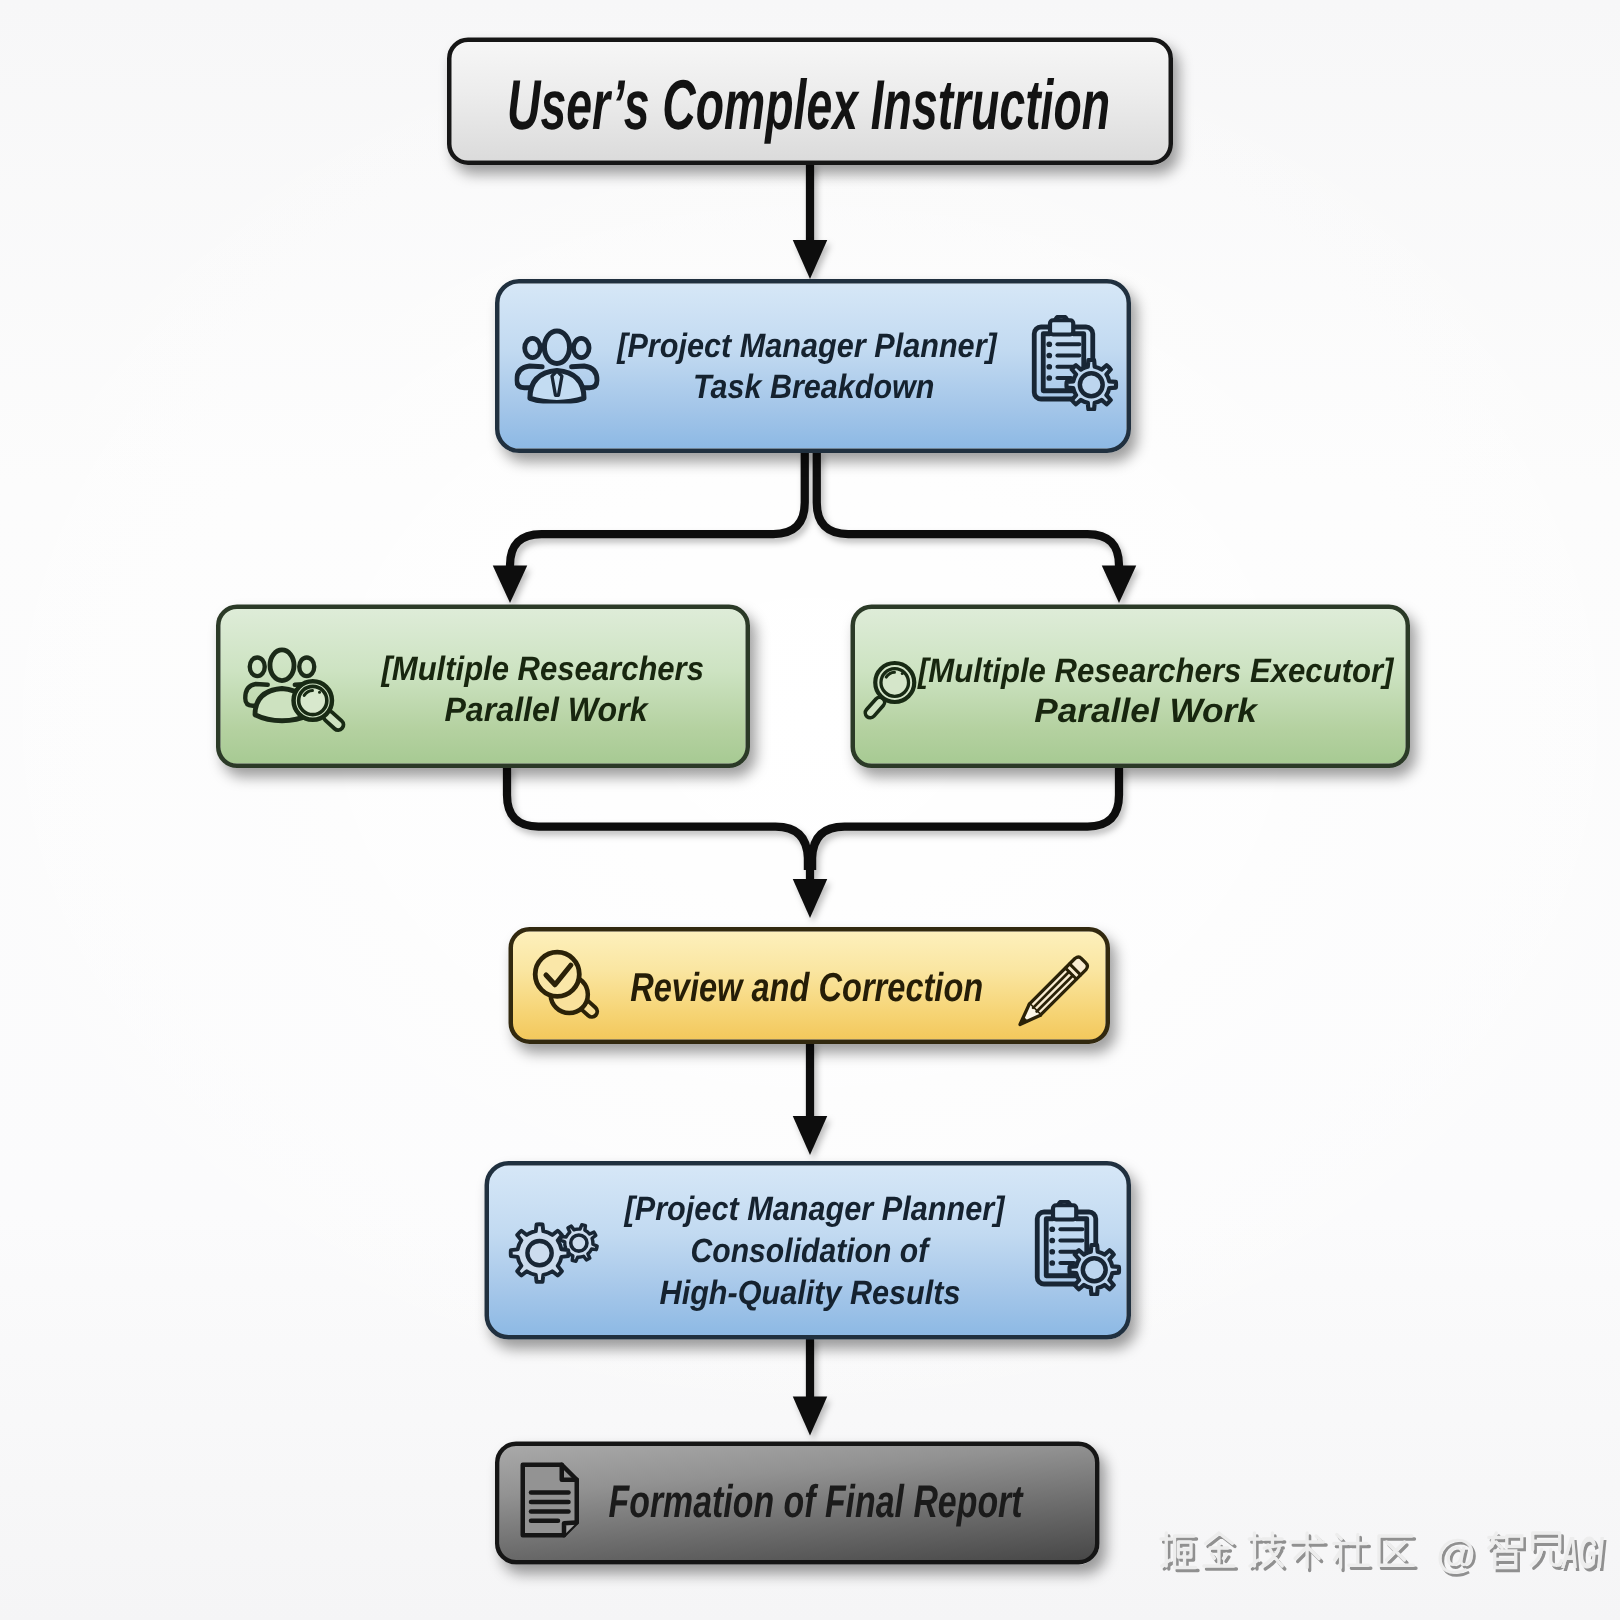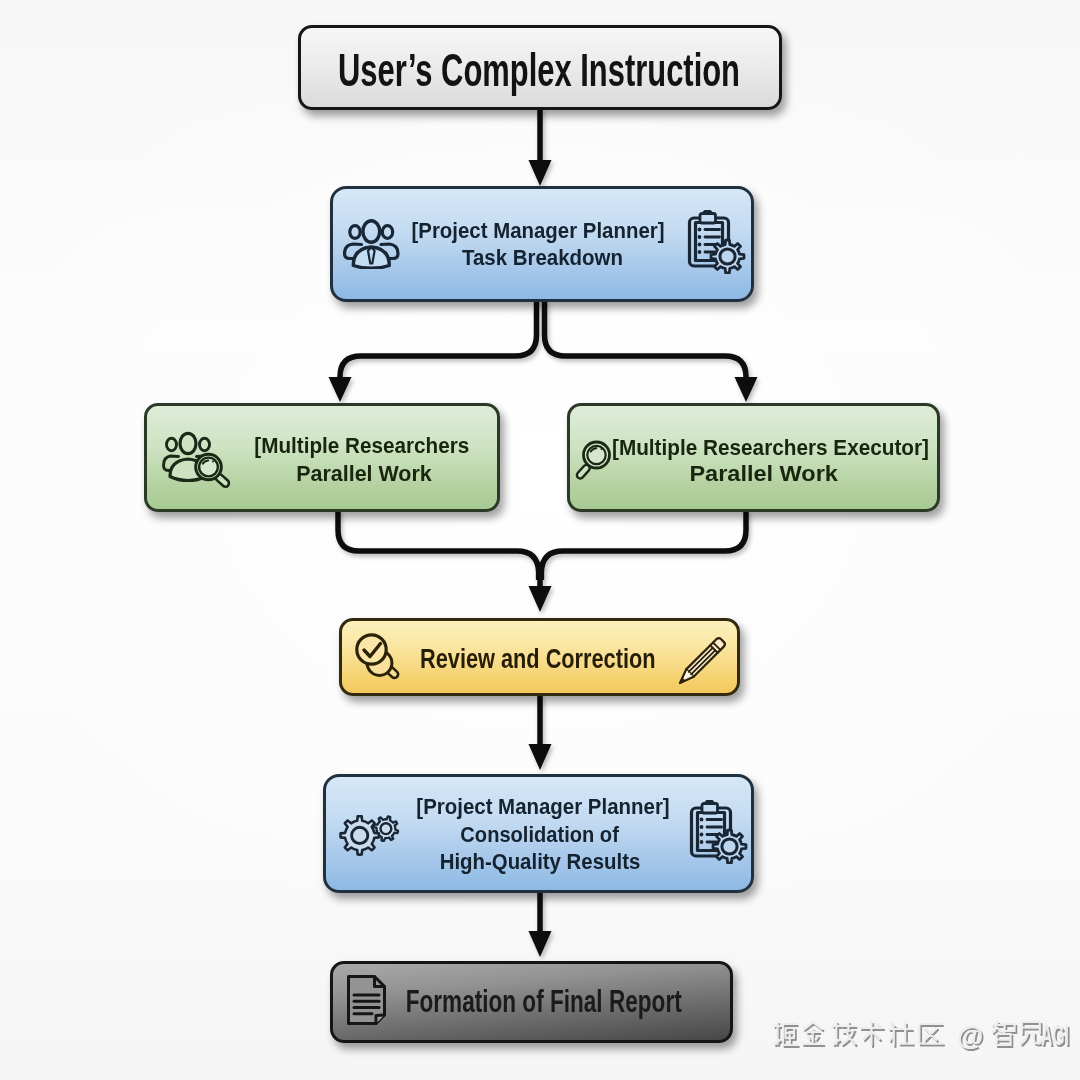--- a/index.html
+++ b/index.html
@@ -1,21 +1,21 @@
 <!DOCTYPE html>
 <html><head>
 <meta charset="utf-8">
 <style>
   html,body{margin:0;padding:0;}
   body{width:1080px;height:1080px;overflow:hidden;background:#fcfcfc;
        font-family:"Liberation Sans",sans-serif;}
   #canvas{position:relative;width:1080px;height:1080px;
       background:
         radial-gradient(ellipse 900px 700px at 540px 480px, rgba(255,255,255,1) 0%, rgba(255,255,255,0) 70%),
-        linear-gradient(180deg,#f7f7f8 0%, #fcfcfc 30%, #fbfbfc 75%, #f5f5f6 100%);}
+        linear-gradient(180deg,#f7f7f8 0%, #fcfcfc 30%, #fbfbfc 75%, #f5f5f6 100%); font-style: italic;}
   .box{position:absolute;box-sizing:border-box;}
   .ic{position:absolute;}
   .st{fill:none;stroke:#182635;stroke-width:3.2;stroke-linecap:round;stroke-linejoin:round;}
   text{font-family:"Liberation Sans",sans-serif;font-weight:bold;}
 </style>
 </head>
 <body>
 <div id="canvas">
 
 <svg width="1080" height="1080" style="position:absolute;left:0;top:0;" viewBox="0 0 1080 1080">

